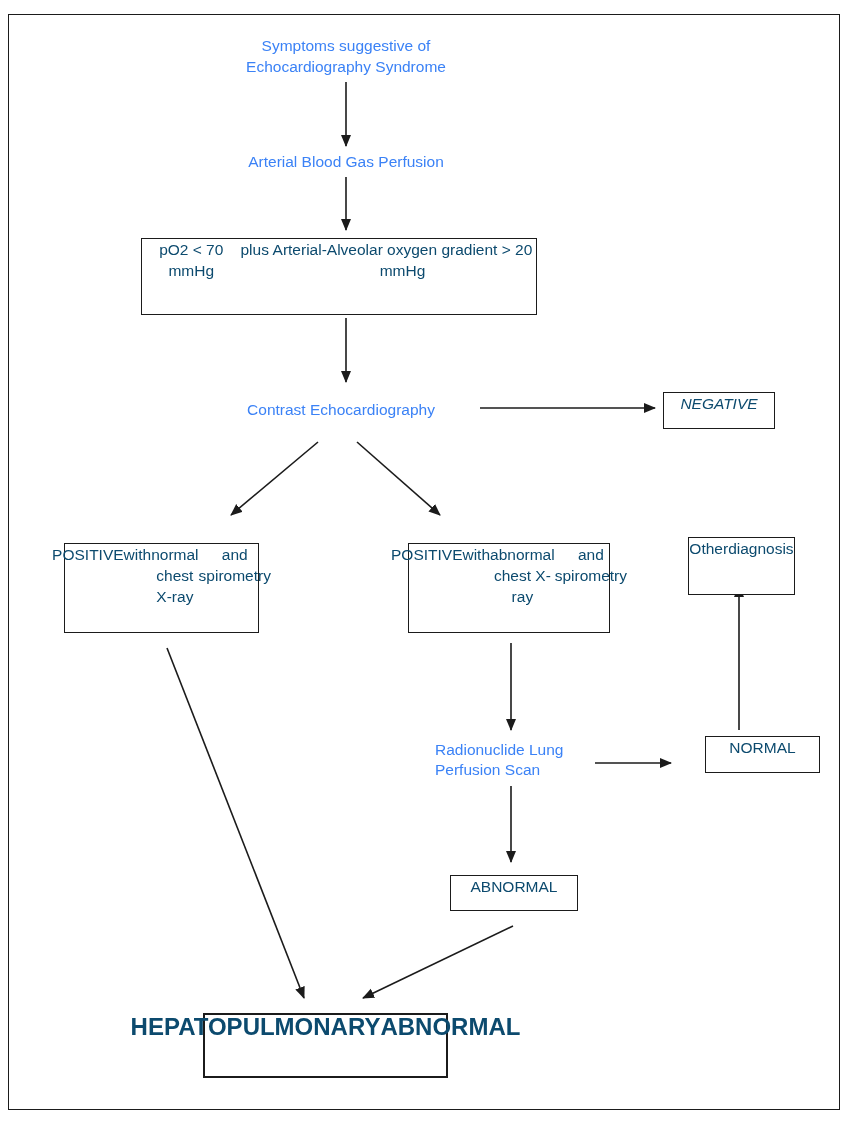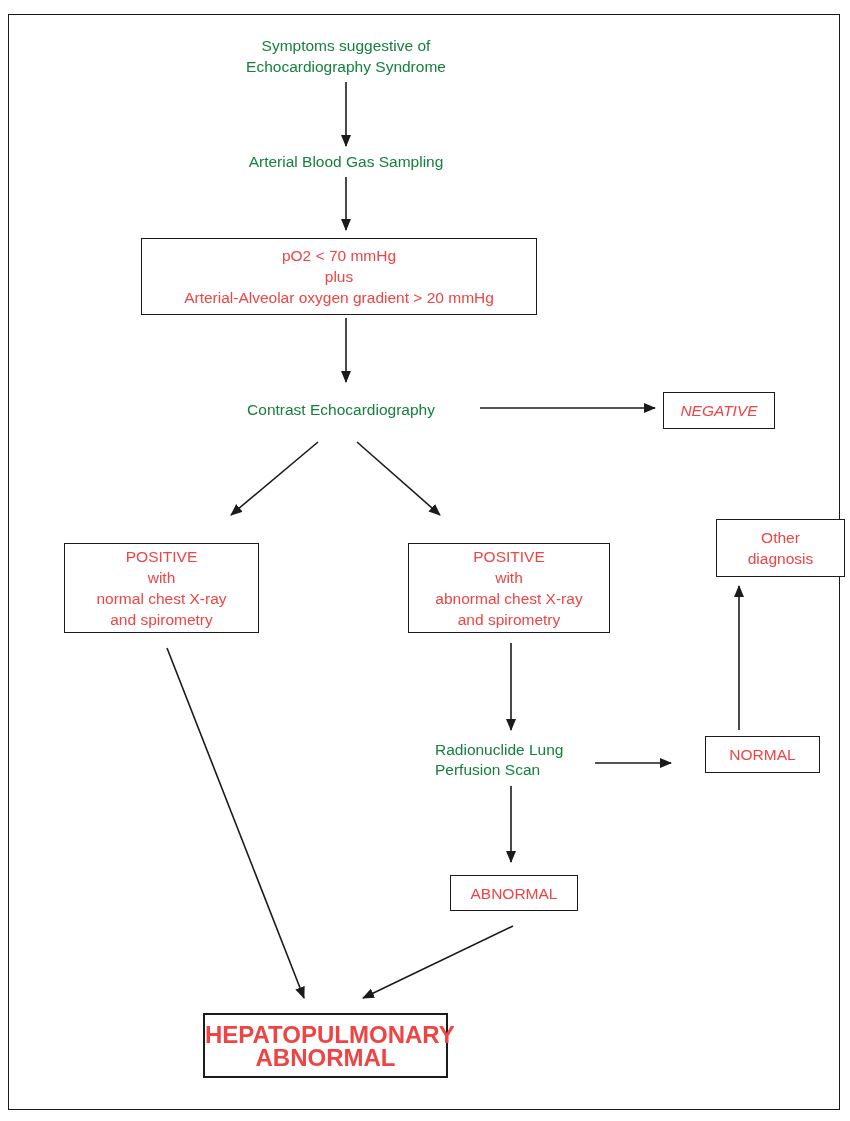--- a/index.html
+++ b/index.html
@@ -13,39 +13,39 @@
     position: relative; width: 850px; height: 1121px;
     background: #ffffff; overflow: hidden;
   }
   .frame {
     position: absolute; left: 8px; top: 14px;
     width: 832px; height: 1096px;
     border: 1.6px solid #1b1b1b;
   }
   .arrows { position: absolute; left: 0; top: 0; width: 850px; height: 1121px; }
   .txt {
-    position: absolute; font-size: 15.5px; line-height: 21px; color: #15803d;
+    position: absolute; font-size: 15.5px; line-height: 21px; color: #3b82f6;
     white-space: nowrap;
   }
   .center { text-align: center; }
   .txt span, .box span { display: block; }
   .box {
     position: absolute; border: 1.6px solid #1b1b1b; background: #ffffff;
-    display: flex; flex-direction: column; justify-content: center;
-    text-align: center; font-size: 15.5px; line-height: 21px; color: #ef4444;
+    display: flex; flex-direction: row; justify-content: center;
+    text-align: center; font-size: 15.5px; line-height: 21px; color: #0c4a6e;
   }
   
   .p-symptoms   { left: 196px; top: 35px;  width: 300px; }
   .p-abg        { left: 196px; top: 151px; width: 300px; }
   .p-criteria   { left: 141px; top: 238px; width: 396px; height: 77px; }
   .p-echo       { left: 191px; top: 399px; width: 300px; }
   .p-negative   { left: 663px; top: 392px; width: 112px; height: 37px; font-style: italic; }
   .p-posleft    { left: 64px;  top: 543px; width: 195px; height: 90px; }
   .p-posright   { left: 408px; top: 543px; width: 202px; height: 90px; }
-  .p-other      { left: 688px; top: 519px; width: 129px; height: 58px; margin-left: 28px; }
+  .p-other      { left: 688px; top: 537px; width: 107px; height: 58px; }
   .p-radio      { left: 435px; top: 740px; width: 180px; line-height: 20px; text-align: left; }
   .p-normal     { left: 705px; top: 736px; width: 115px; height: 37px; }
   .p-abnormal   { left: 450px; top: 875px; width: 128px; height: 36px; }
   .p-hps        { left: 203px; top: 1013px; width: 245px; height: 65px;
                   font-weight: bold; font-size: 24px; line-height: 23px;
                   border-width: 2px; }
 </style>
 </head>
 <body>
 
@@ -74,21 +74,21 @@
       <line x1="513" y1="926" x2="363" y2="998" marker-end="url(#ah)"></line>
     </g>
   </svg>
 
   <div class="txt center p-symptoms">
     <span>Symptoms suggestive of</span>
     <span>Echocardiography Syndrome</span>
   </div>
 
   <div class="txt center p-abg">
-    <span>Arterial Blood Gas Sampling</span>
+    <span>Arterial Blood Gas Perfusion</span>
   </div>
 
   <div class="box p-criteria">
     <span>pO2 &lt; 70 mmHg</span>
     <span>plus</span>
     <span>Arterial-Alveolar oxygen gradient &gt; 20 mmHg</span>
   </div>
 
   <div class="txt center p-echo">
     <span>Contrast Echocardiography</span>

